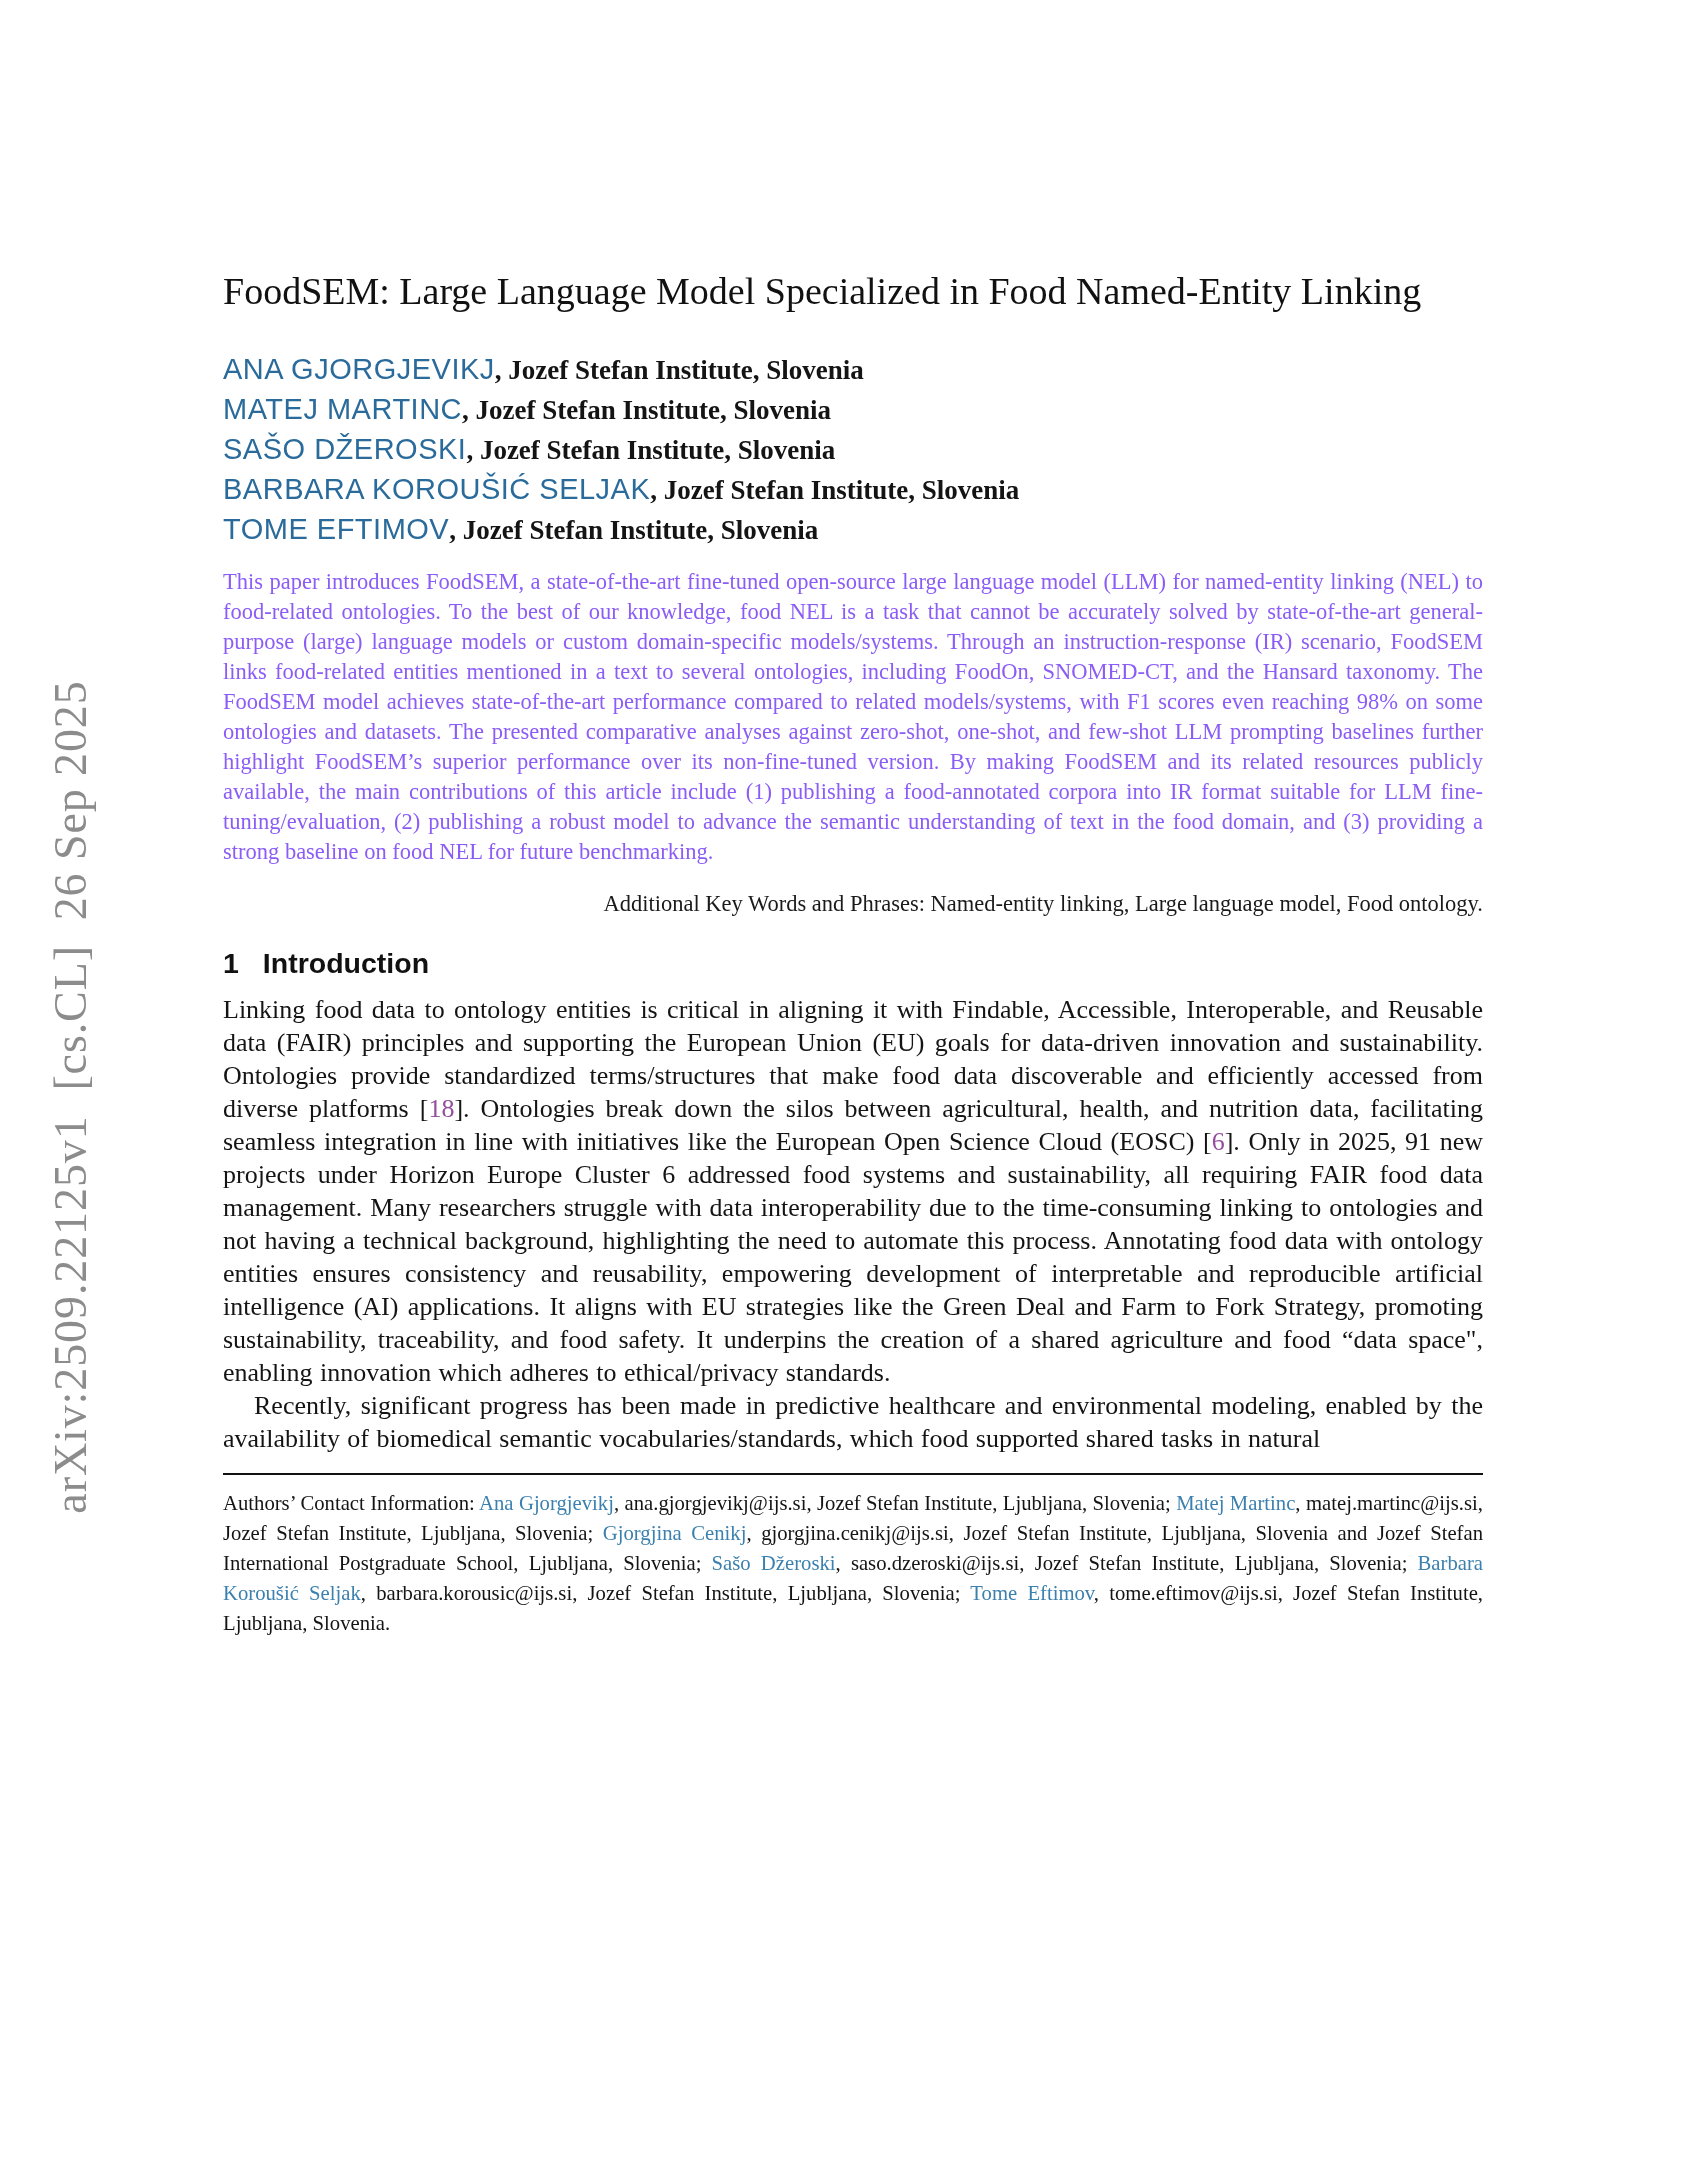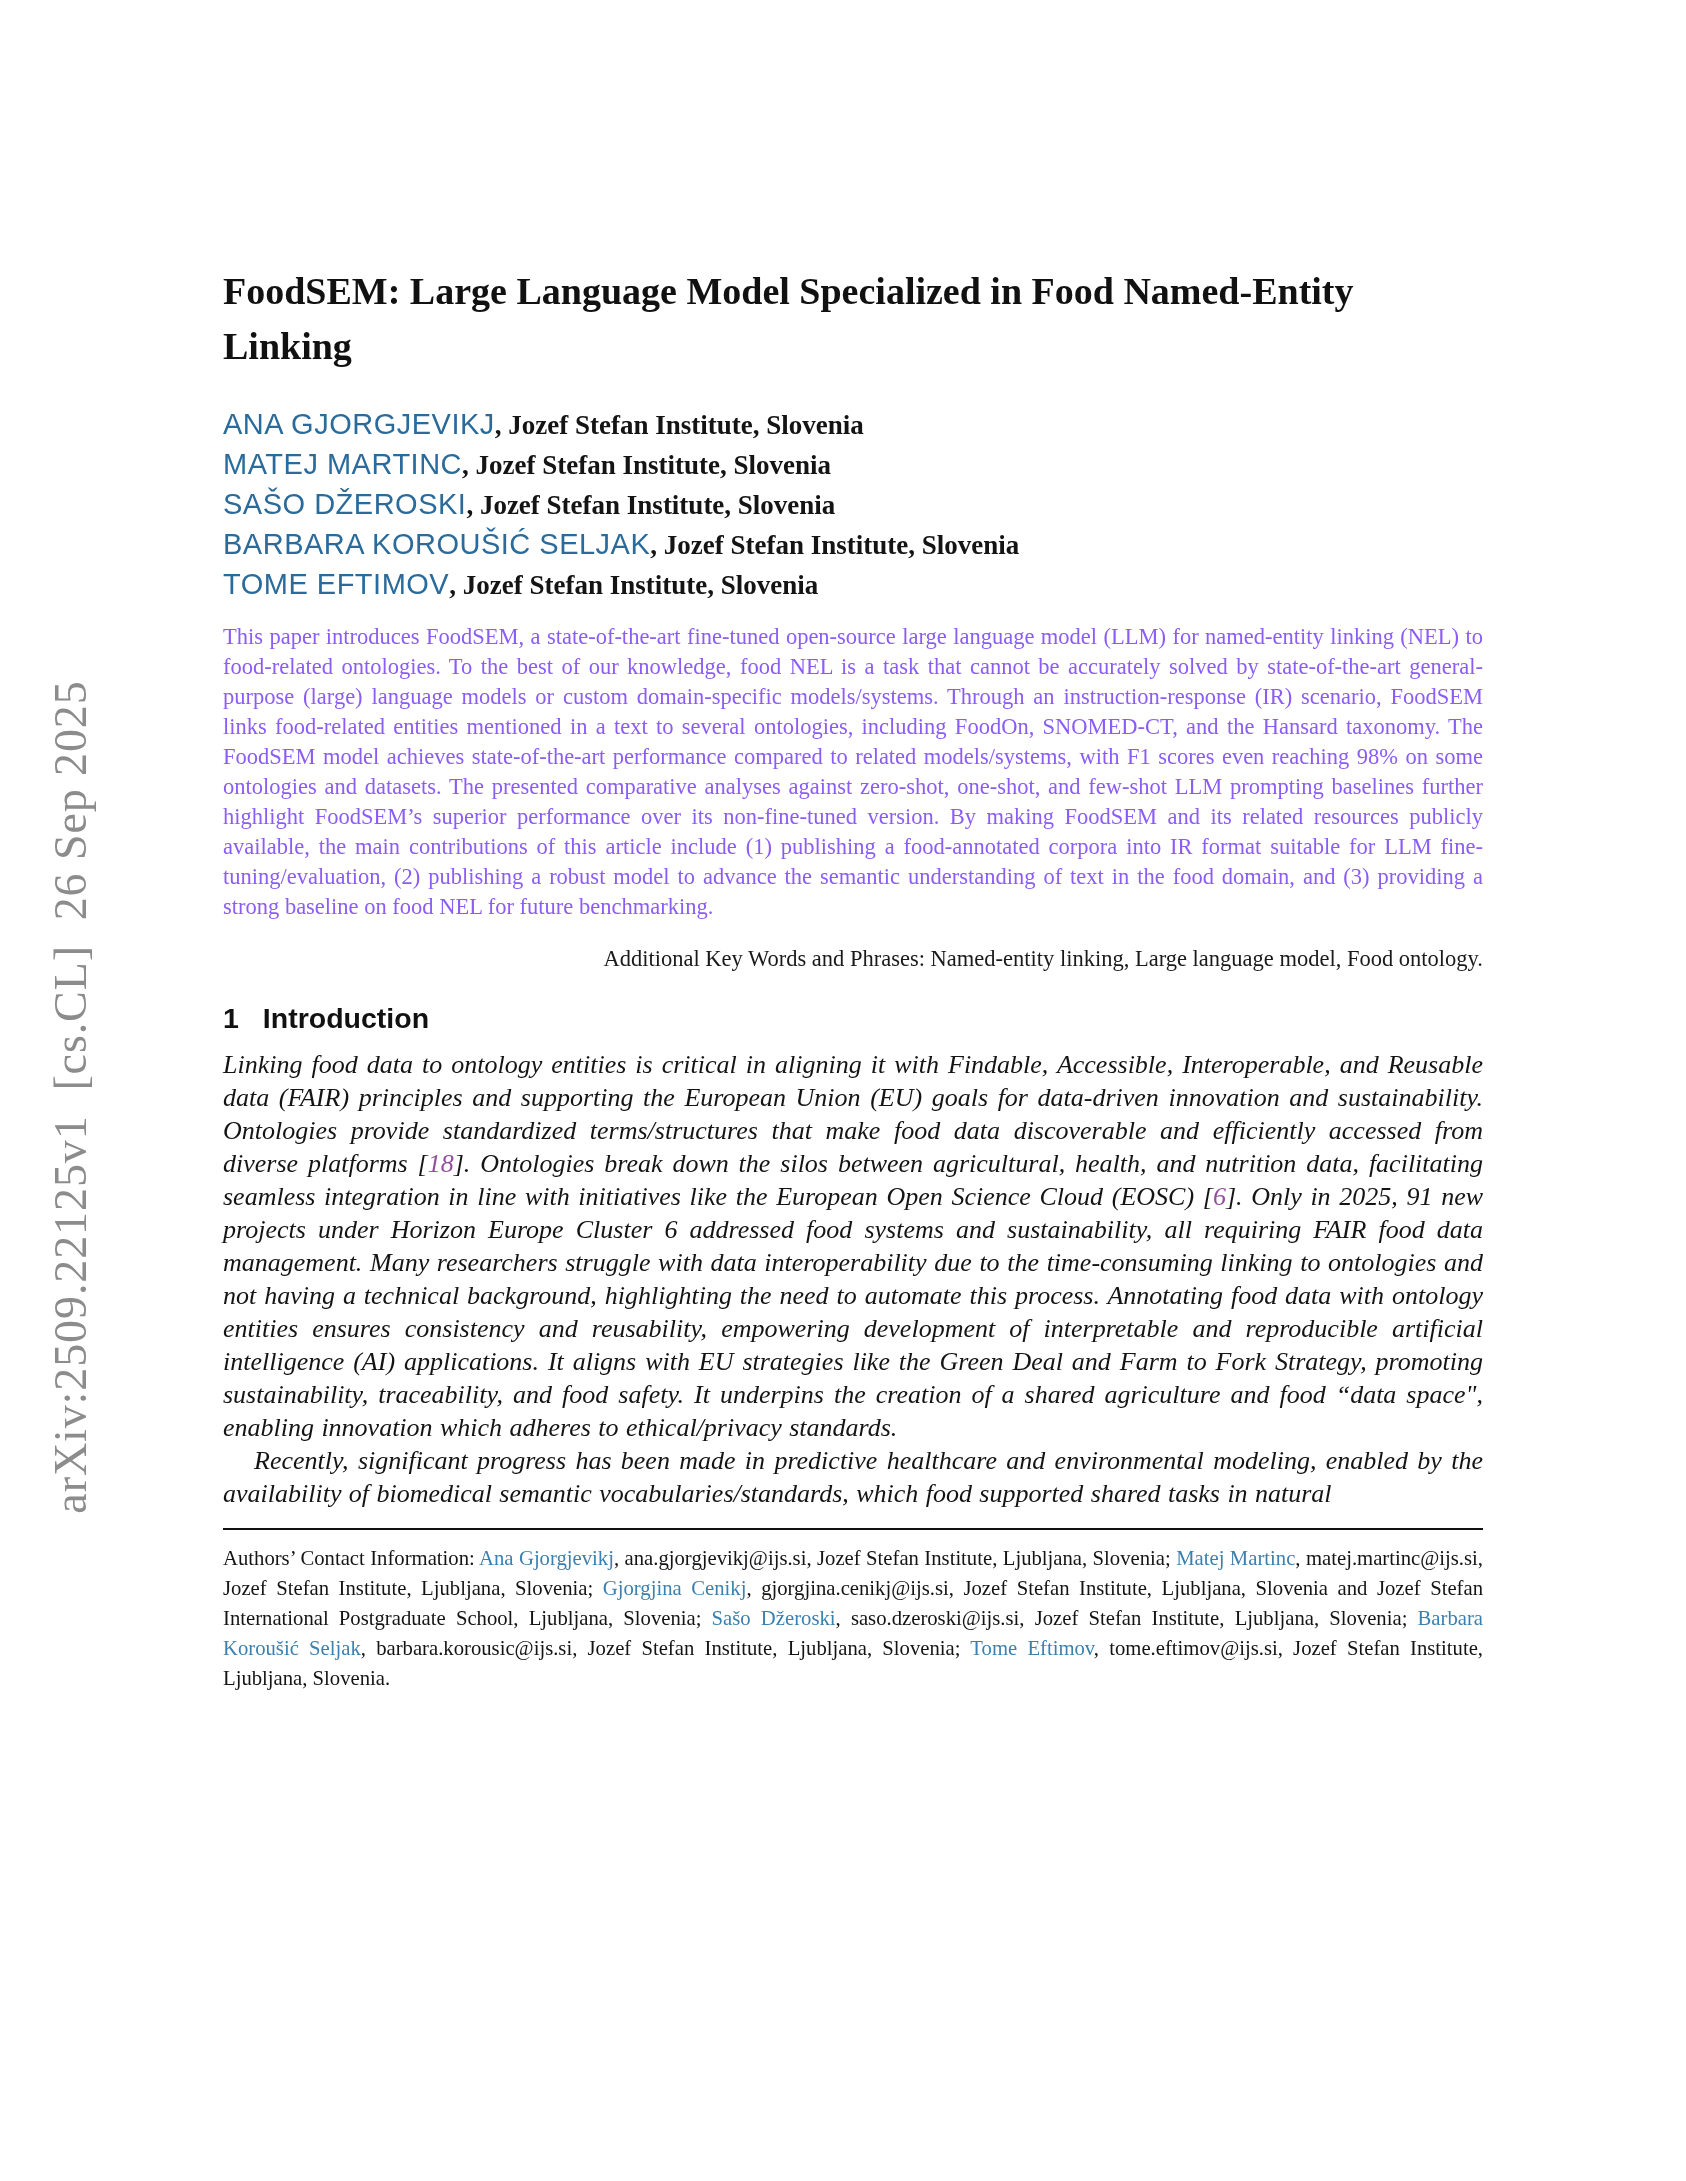--- a/index.html
+++ b/index.html
@@ -37,21 +37,21 @@
     letter-spacing: 0.9px;
     color: var(--watermark_gray, #8c8c8c);
     display: inline-block;
   }
   
   .title {
     margin-top: 264px;
     width: 1221px;
     font-size: 38px;
     line-height: 55px;
-    font-weight: bold;
+    font-weight: normal;
     color: #111111;
   }
   
   .authors {
     margin-top: 31px;
   }
   .author-line {
     line-height: 39px;
     font-size: 27px;
   }
@@ -96,21 +96,20 @@
     margin-right: 24px;
   }
   
   .body-para {
     font-size: 26px;
     line-height: 33px;
     text-align: justify;
     word-spacing: 0.9px;
     color: #141414;
     margin: 0;
-    font-style: italic;
   }
   .body-para.indent {
     text-indent: 31px;
   }
   .cite {
     color: var(--cite_purple, #934f9d);
     cursor: pointer;
   }
   
   .footnote-rule {

